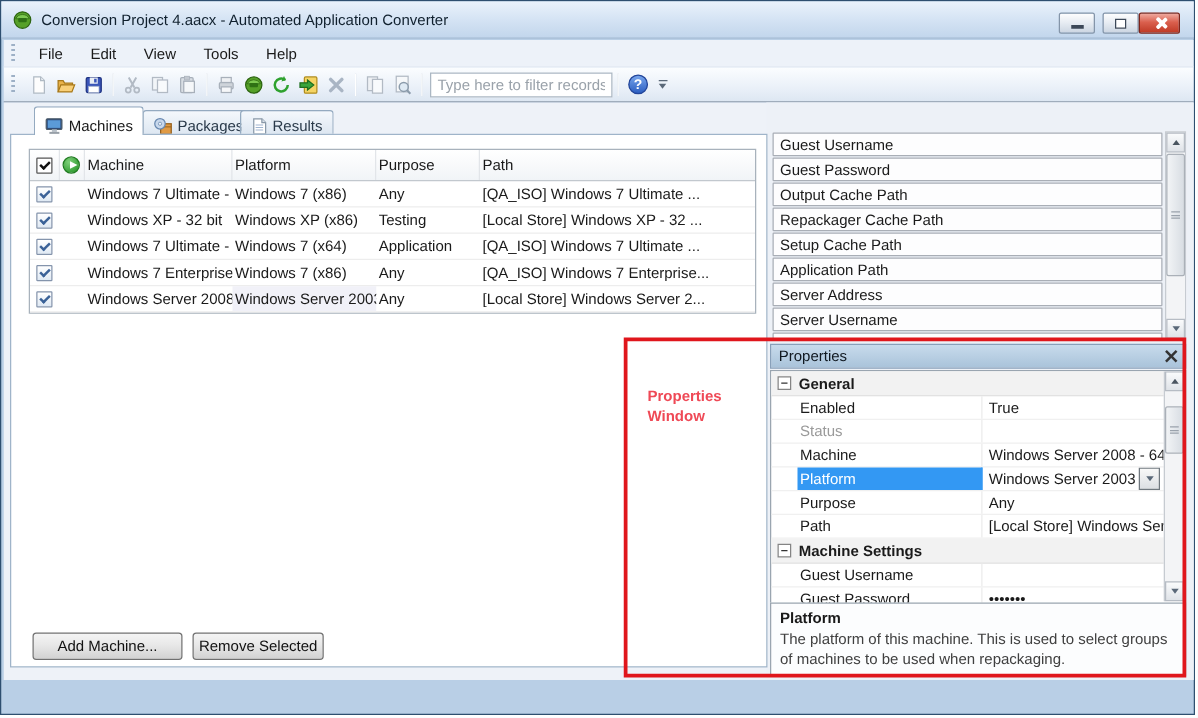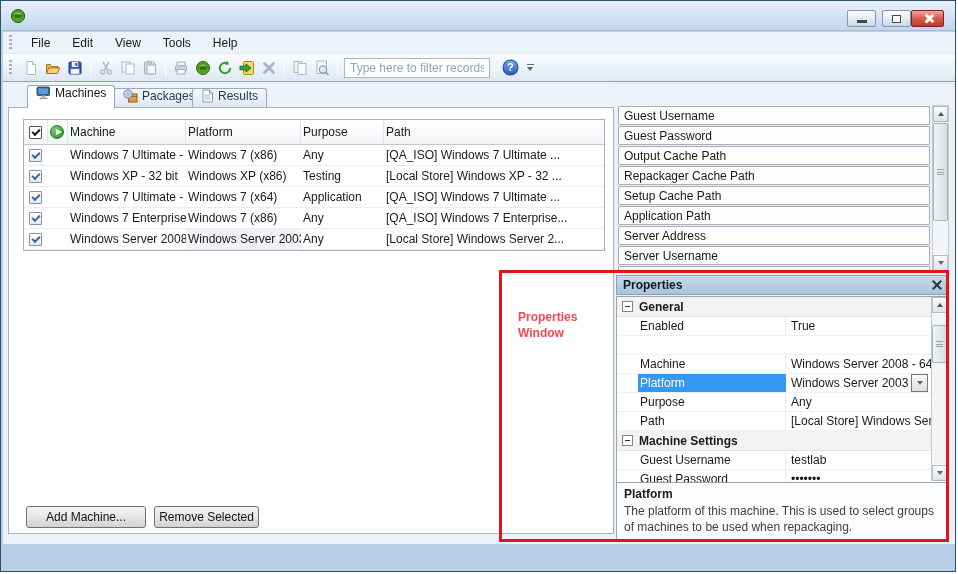--- a/index.html
+++ b/index.html
@@ -36,21 +36,21 @@
   .overflow-btn { width:14px; height:20px; margin-left:2px; display:flex; flex-direction:column; align-items:center; justify-content:center; }
   .overflow-bar { width:7px; height:1.5px; background:#5a6878; margin-bottom:2px; }
   .tri-down { width:0; height:0; border-left:3.5px solid transparent; border-right:3.5px solid transparent; border-top:4px solid #5a6878; }
   .tri-up { width:0; height:0; border-left:3.5px solid transparent; border-right:3.5px solid transparent; border-bottom:4px solid #4a5560; }
 
   
   .client { position:absolute; left:2px; top:81px; width:952px; height:462px; background:#eef2f8; }
   .right-zone { position:absolute; left:612px; top:81px; width:342px; height:462px; background:#edf1f7; }
 
   
-  .tab { position:absolute; display:flex; align-items:flex-start; gap:4px; padding:0 8px; border:1px solid #94aac0; border-bottom:none; border-radius:3px 3px 0 0; }
+  .tab { position:absolute; display:flex; align-items:flex-end; gap:4px; padding:0 8px; border:1px solid #94aac0; border-bottom:none; border-radius:3px 3px 0 0; }
   .tab svg { display:block; }
   .tab-active { left:26px; top:84px; height:23px; background:#fff; z-index:3; }
   .tab-idle { top:87px; height:20px; background:linear-gradient(#f4f8fc,#dce6f1); color:#2a3a4a; }
   .tab-packages { left:113px; } .tab-results { left:191px; }
 
   
   .tabpage { position:absolute; left:7px; top:106px; width:606px; height:427px; background:#fff; border:1px solid #9fb4c9; z-index:2; }
 
   
   .mtable { position:absolute; left:14px; top:11px; width:582px; border:1px solid #a8b2bc; background:#fff; }
@@ -84,21 +84,21 @@
   .col-item { height:19px; margin-bottom:1px; background:#fdfdfe; border:1px solid #a9aeb6; border-radius:1px; display:flex; align-items:center; padding:0 5px; white-space:nowrap; overflow:hidden; }
 
   .scrollbar { position:absolute; width:17px; background:#f3f4f6; border:1px solid #c6cbd1; }
   .sb-cols { right:0; top:21px; height:167px; }
   .sb-btn { position:absolute; left:0; width:15px; height:16px; background:linear-gradient(#fafbfc,#dfe3e8); border:1px solid #b6bcc4; display:flex; align-items:center; justify-content:center; }
   .sb-up { top:0; } .sb-down { bottom:0; }
   .sb-thumb { position:absolute; left:0; width:15px; background:linear-gradient(90deg,#f2f4f6,#d8dde3); border:1px solid #aab0b8; border-radius:2px; display:flex; flex-direction:column; align-items:center; justify-content:center; gap:1.5px; }
   .sb-thumb i { display:block; width:7px; height:1px; background:#9aa2ac; }
 
   .properties-panel { position:absolute; left:615px; top:274px; width:333px; height:266px; }
-  .prop-title { background:linear-gradient(#c8dbec,#a9c3da); border-color:#88a0ba; color:#101820;font-weight:bold; }
+  .prop-title { background:linear-gradient(#c8dbec,#a9c3da); border-color:#88a0ba; color:#101820; }
   .prop-grid { position:absolute; left:0; top:21px; width:333px; height:232px; background:#fff; border:1px solid #9aa5b0; overflow:hidden; }
   .grid-inner { position:absolute; left:0; top:0; width:314px; }
   .cat-row { height:20px; display:flex; align-items:center; background:#f2f2f2; border-bottom:1px solid #e2e2e2; font-weight:bold; }
   .minus-box { width:11px; height:11px; border:1px solid #848484; background:#fff; margin:0 6px 0 5px; position:relative; }
   .minus-box::after { content:""; position:absolute; left:2px; top:4px; width:5px; height:1px; background:#333; }
   .prow { height:19px; display:grid; grid-template-columns:21px 148px 1fr; align-items:center; border-bottom:1px solid #f0f0f0; }
   .plabel { height:100%; display:flex; align-items:center; padding-left:2px; border-right:1px solid #ececec; white-space:nowrap; overflow:hidden; }
   .pvalue { height:100%; display:flex; align-items:center; padding-left:5px; white-space:nowrap; overflow:hidden; position:relative; }
   .plabel.dim { color:#9a9a9a; }
   .prow.sel .plabel { background:#3398f3; color:#fff; border-right-color:#3398f3; }
@@ -127,20 +127,21 @@
 <body>
 
 <div class="window">
 
   <div class="titlebar">
     <svg class="app-icon" viewBox="0 0 16 16">
       <circle cx="8" cy="8" r="6.6" fill="#55a028" stroke="#2c6410"></circle>
       <path d="M2.6 7a6 6 0 0 1 10.8 0z" fill="#7cc850" stroke="#2c6410" stroke-width="0.6"></path>
       <rect x="4.6" y="6.4" width="6.8" height="3.4" rx="1" fill="#2e7014"></rect>
     </svg>
+    <span class="title-text">Conversion Project 4.aacx - Automated Application Converter</span>
     <div class="winbtn btn-min">
         <span class="glyph-min"></span>
       </div>
     <div class="winbtn btn-max">
         <span class="glyph-max"></span>
       </div>
     <div class="winbtn btn-close">
         <span class="glyph-x"></span>
       </div>
   </div>
@@ -405,20 +406,21 @@
           <span class="minus-box"></span>
           <span>General</span>
         </div>
         <div class="prow">
           <span></span>
           <span class="plabel">Enabled</span>
           <span class="pvalue">True</span>
         </div>
         <div class="prow">
           <span></span>
+          <span class="plabel dim">Status</span>
           <span class="pvalue"></span>
         </div>
         <div class="prow">
           <span></span>
           <span class="plabel">Machine</span>
           <span class="pvalue">Windows Server 2008 - 64</span>
         </div>
         <div class="prow sel">
           <span></span>
           <span class="plabel">Platform</span>
@@ -439,21 +441,20 @@
           <span class="plabel">Path</span>
           <span class="pvalue">[Local Store] Windows Ser</span>
         </div>
         <div class="cat-row">
           <span class="minus-box"></span>
           <span>Machine Settings</span>
         </div>
         <div class="prow">
           <span></span>
           <span class="plabel">Guest Username</span>
-          <span class="pvalue">testlab</span>
         </div>
         <div class="prow">
           <span></span>
           <span class="plabel">Guest Password</span>
           <span class="pvalue">•••••••</span>
         </div>
       </div>
       <div class="scrollbar sb-grid">
         <span class="sb-btn sb-up">
             <i class="tri-up"></i>

